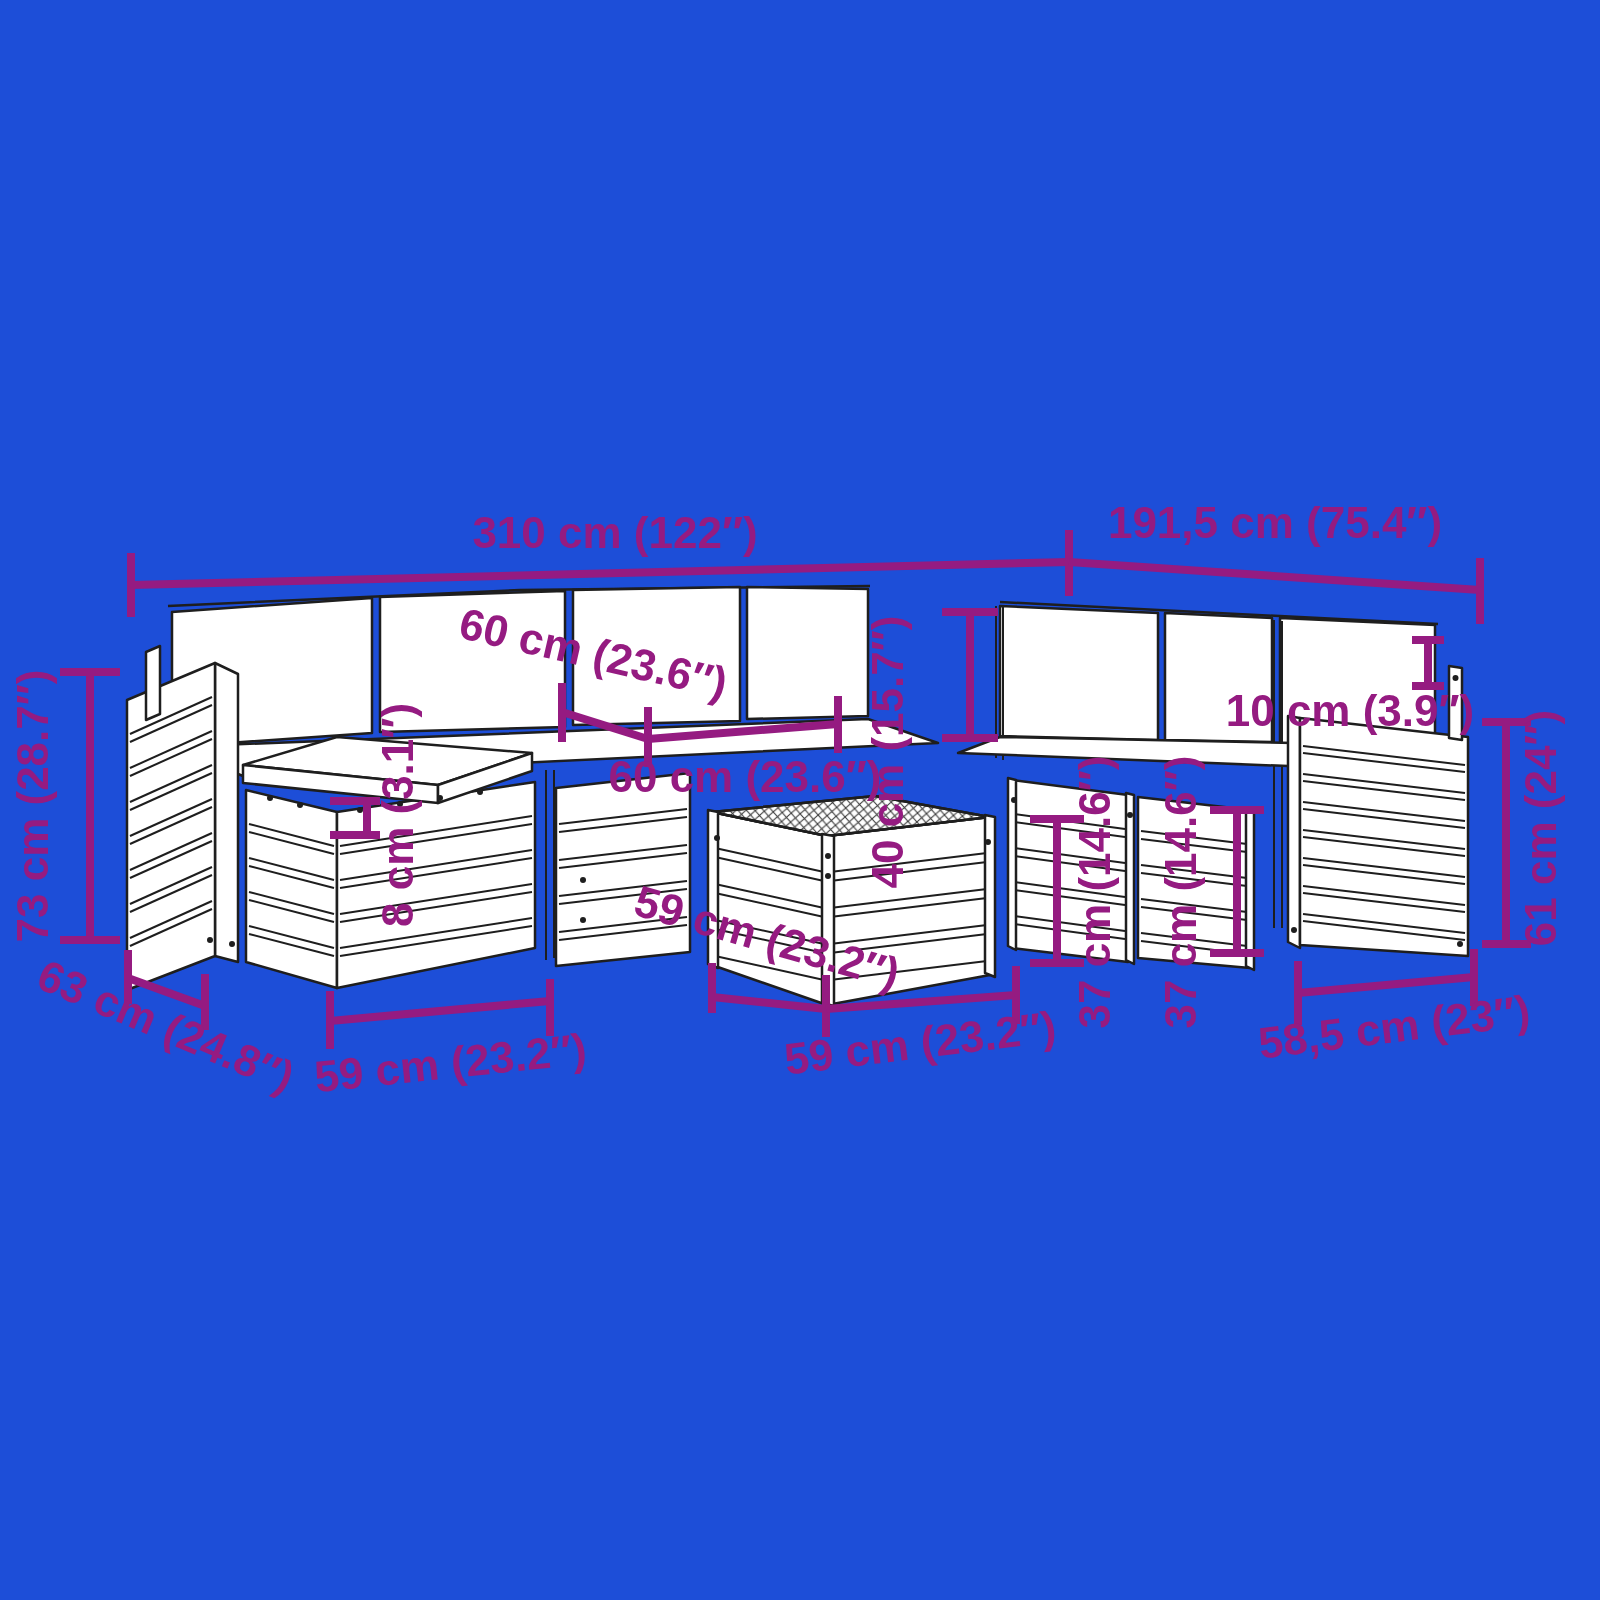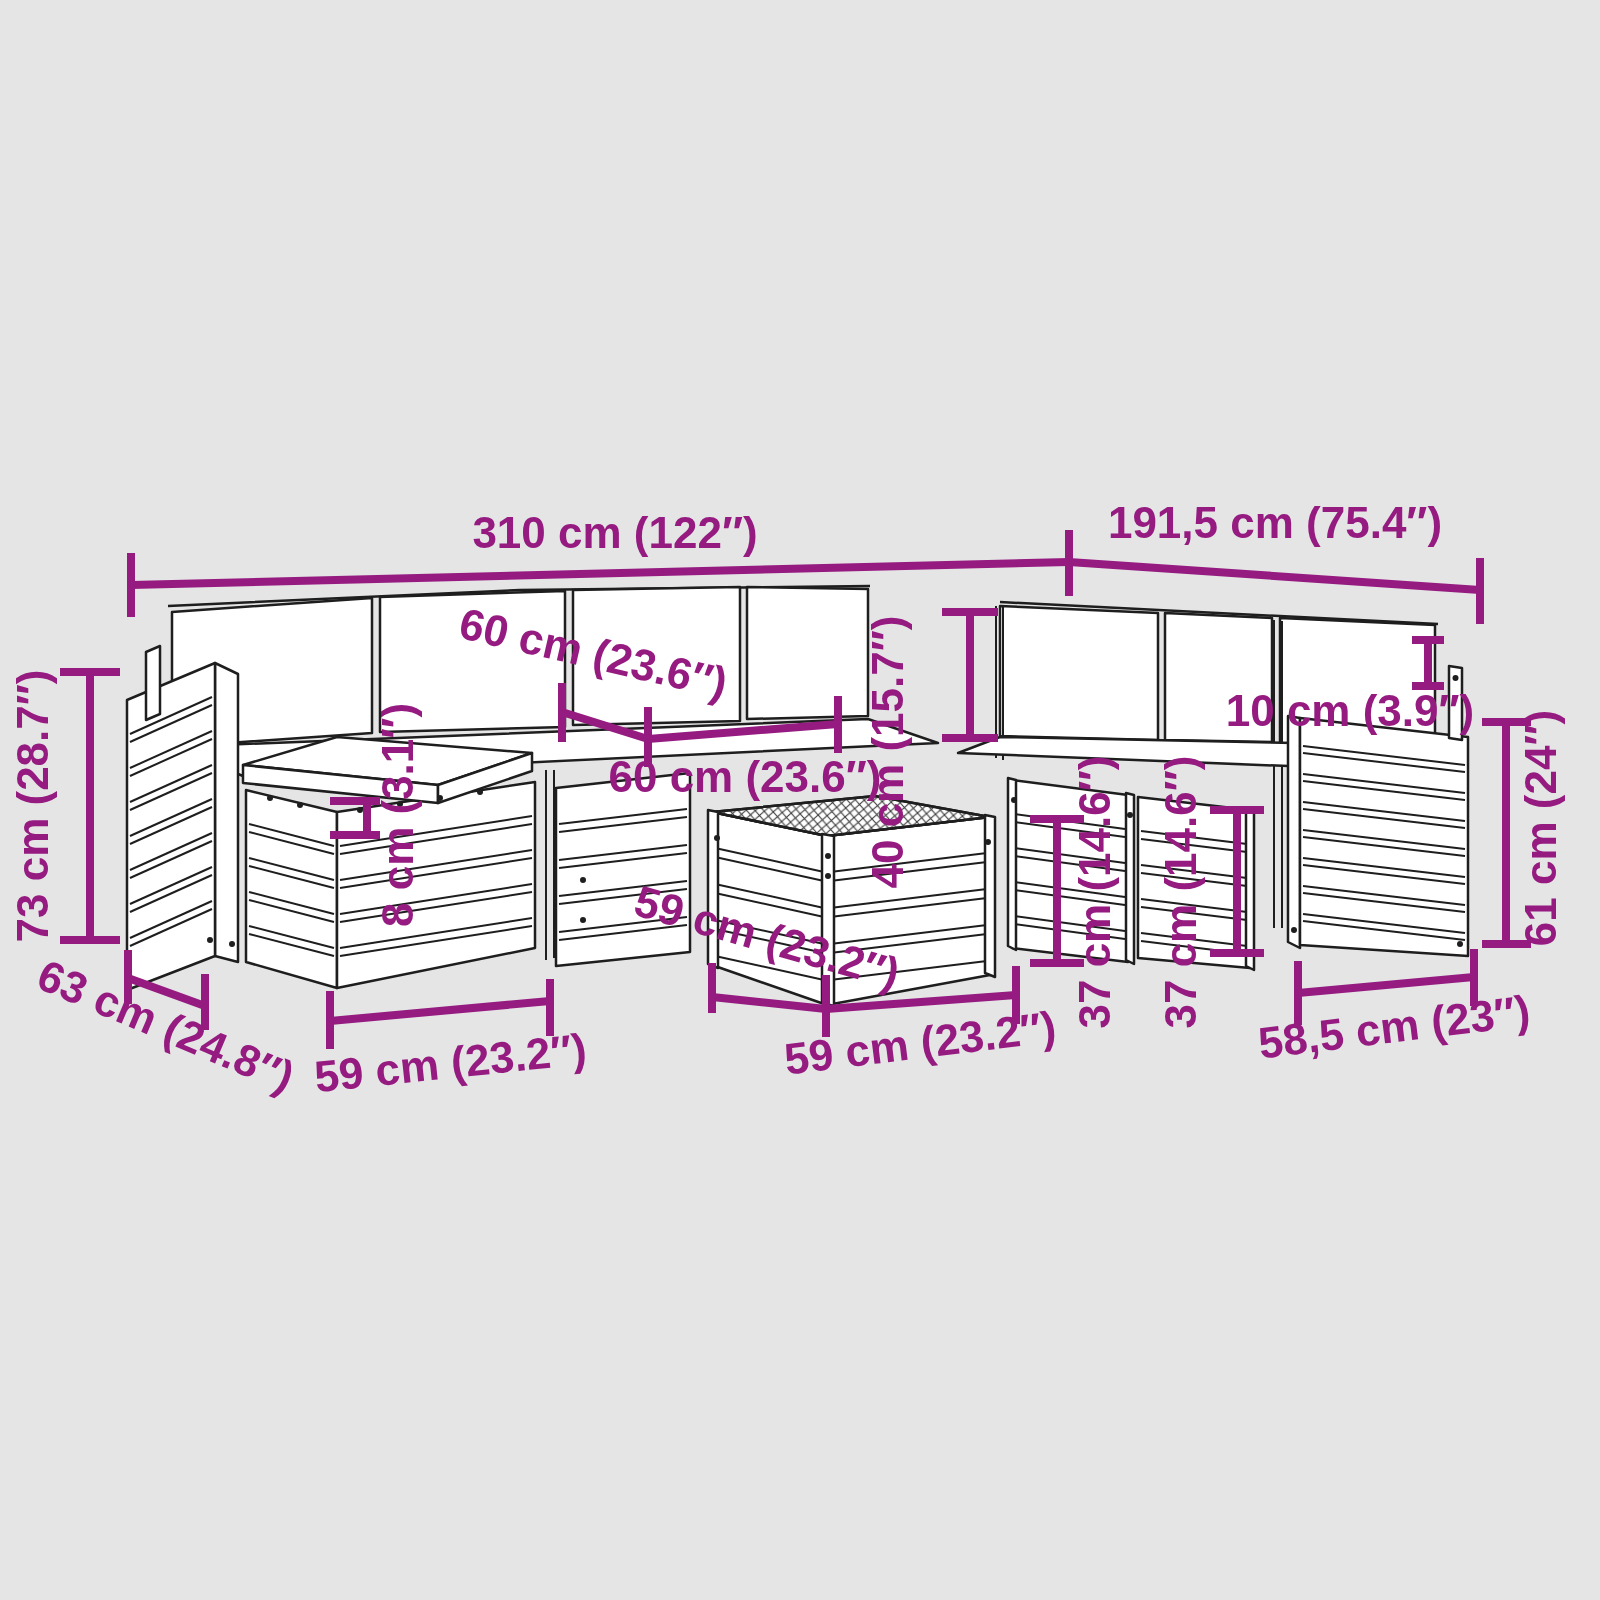--- a/index.html
+++ b/index.html
@@ -1,16 +1,16 @@
 <!DOCTYPE html>
 <html><head>
 <meta charset="utf-8">
 <style>
   html,body{margin:0;padding:0;background:#ffffff;}
-  .stage{position:relative;width:1600px;height:1600px;background:#e5e5e5;overflow:hidden;}
+  .stage{position:relative;width:1600px;height:1600px;background:#1d4ed8;overflow:hidden;}
   svg{display:block;}
   .face{fill:#ffffff;stroke:#1e1e1e;stroke-width:2.5;stroke-linejoin:round;}
   .cushion{fill:#ffffff;stroke:#1e1e1e;stroke-width:2.5;stroke-linejoin:round;}
   .slat{stroke:#1e1e1e;stroke-width:2;fill:none;}
   .rail{fill:none;stroke:#1e1e1e;stroke-width:2.5;stroke-linejoin:round;}
   .bolt{fill:#1e1e1e;stroke:none;}
   .dl{stroke:#951B81;stroke-width:8;fill:none;stroke-linecap:butt;}
   .dim-text{fill:#951B81;font-family:"Liberation Sans","DejaVu Sans",sans-serif;
             font-weight:bold;font-size:44px;text-anchor:middle;}
 </style>

